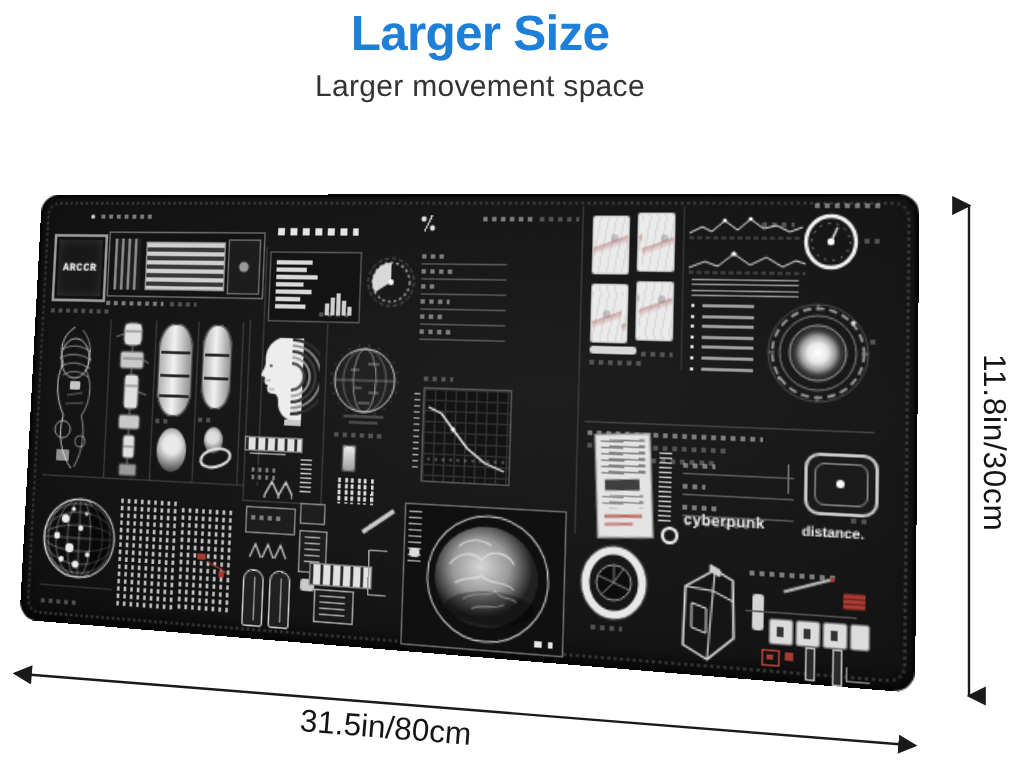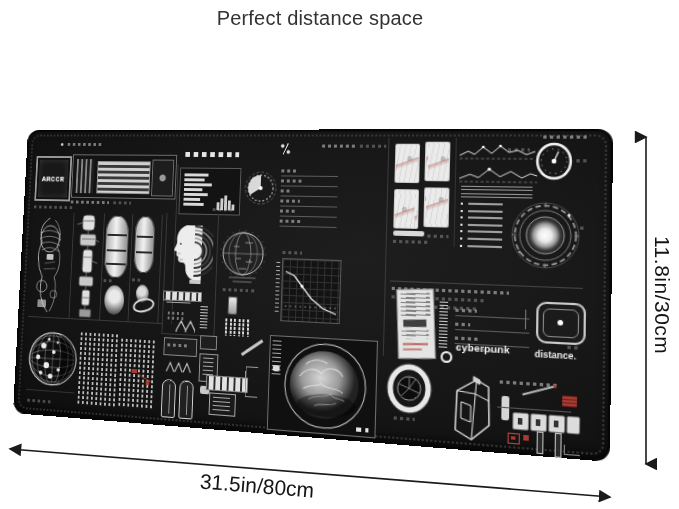--- a/index.html
+++ b/index.html
@@ -61,21 +61,22 @@
   #wlabel{position:absolute;left:155px;top:474px;width:204px;text-align:center;font-size:21px;color:#141414;transform:rotate(4.6deg);}
   #hlabel{position:absolute;left:650px;top:236px;height:140px;writing-mode:vertical-rl;font-size:21px;color:#141414;letter-spacing:.5px;}
   svg{display:block;}
 </style>
 </head>
 <body>
 
 <div id="stage">
 
   <div id="hdr">
-    <div id="subtitle">Perfect distance space</div>
+    <div id="title">Larger Size</div>
+    <div id="subtitle">Larger movement space</div>
   </div>
 
   <div id="pad">
     <div id="stitch"></div>
 
     <div class="abs" style="left:38px;top:12px;width:3px;height:3px;border-radius:50%;background:#ddd"></div>
     <div class="dr d" style="left:46px;top:12px;width:40px"></div>
     <div class="dr b" style="left:180px;top:21px;width:58px"></div>
     <div id="pct"></div>
     <div class="dr d" style="left:324px;top:13px;width:34px"></div>

